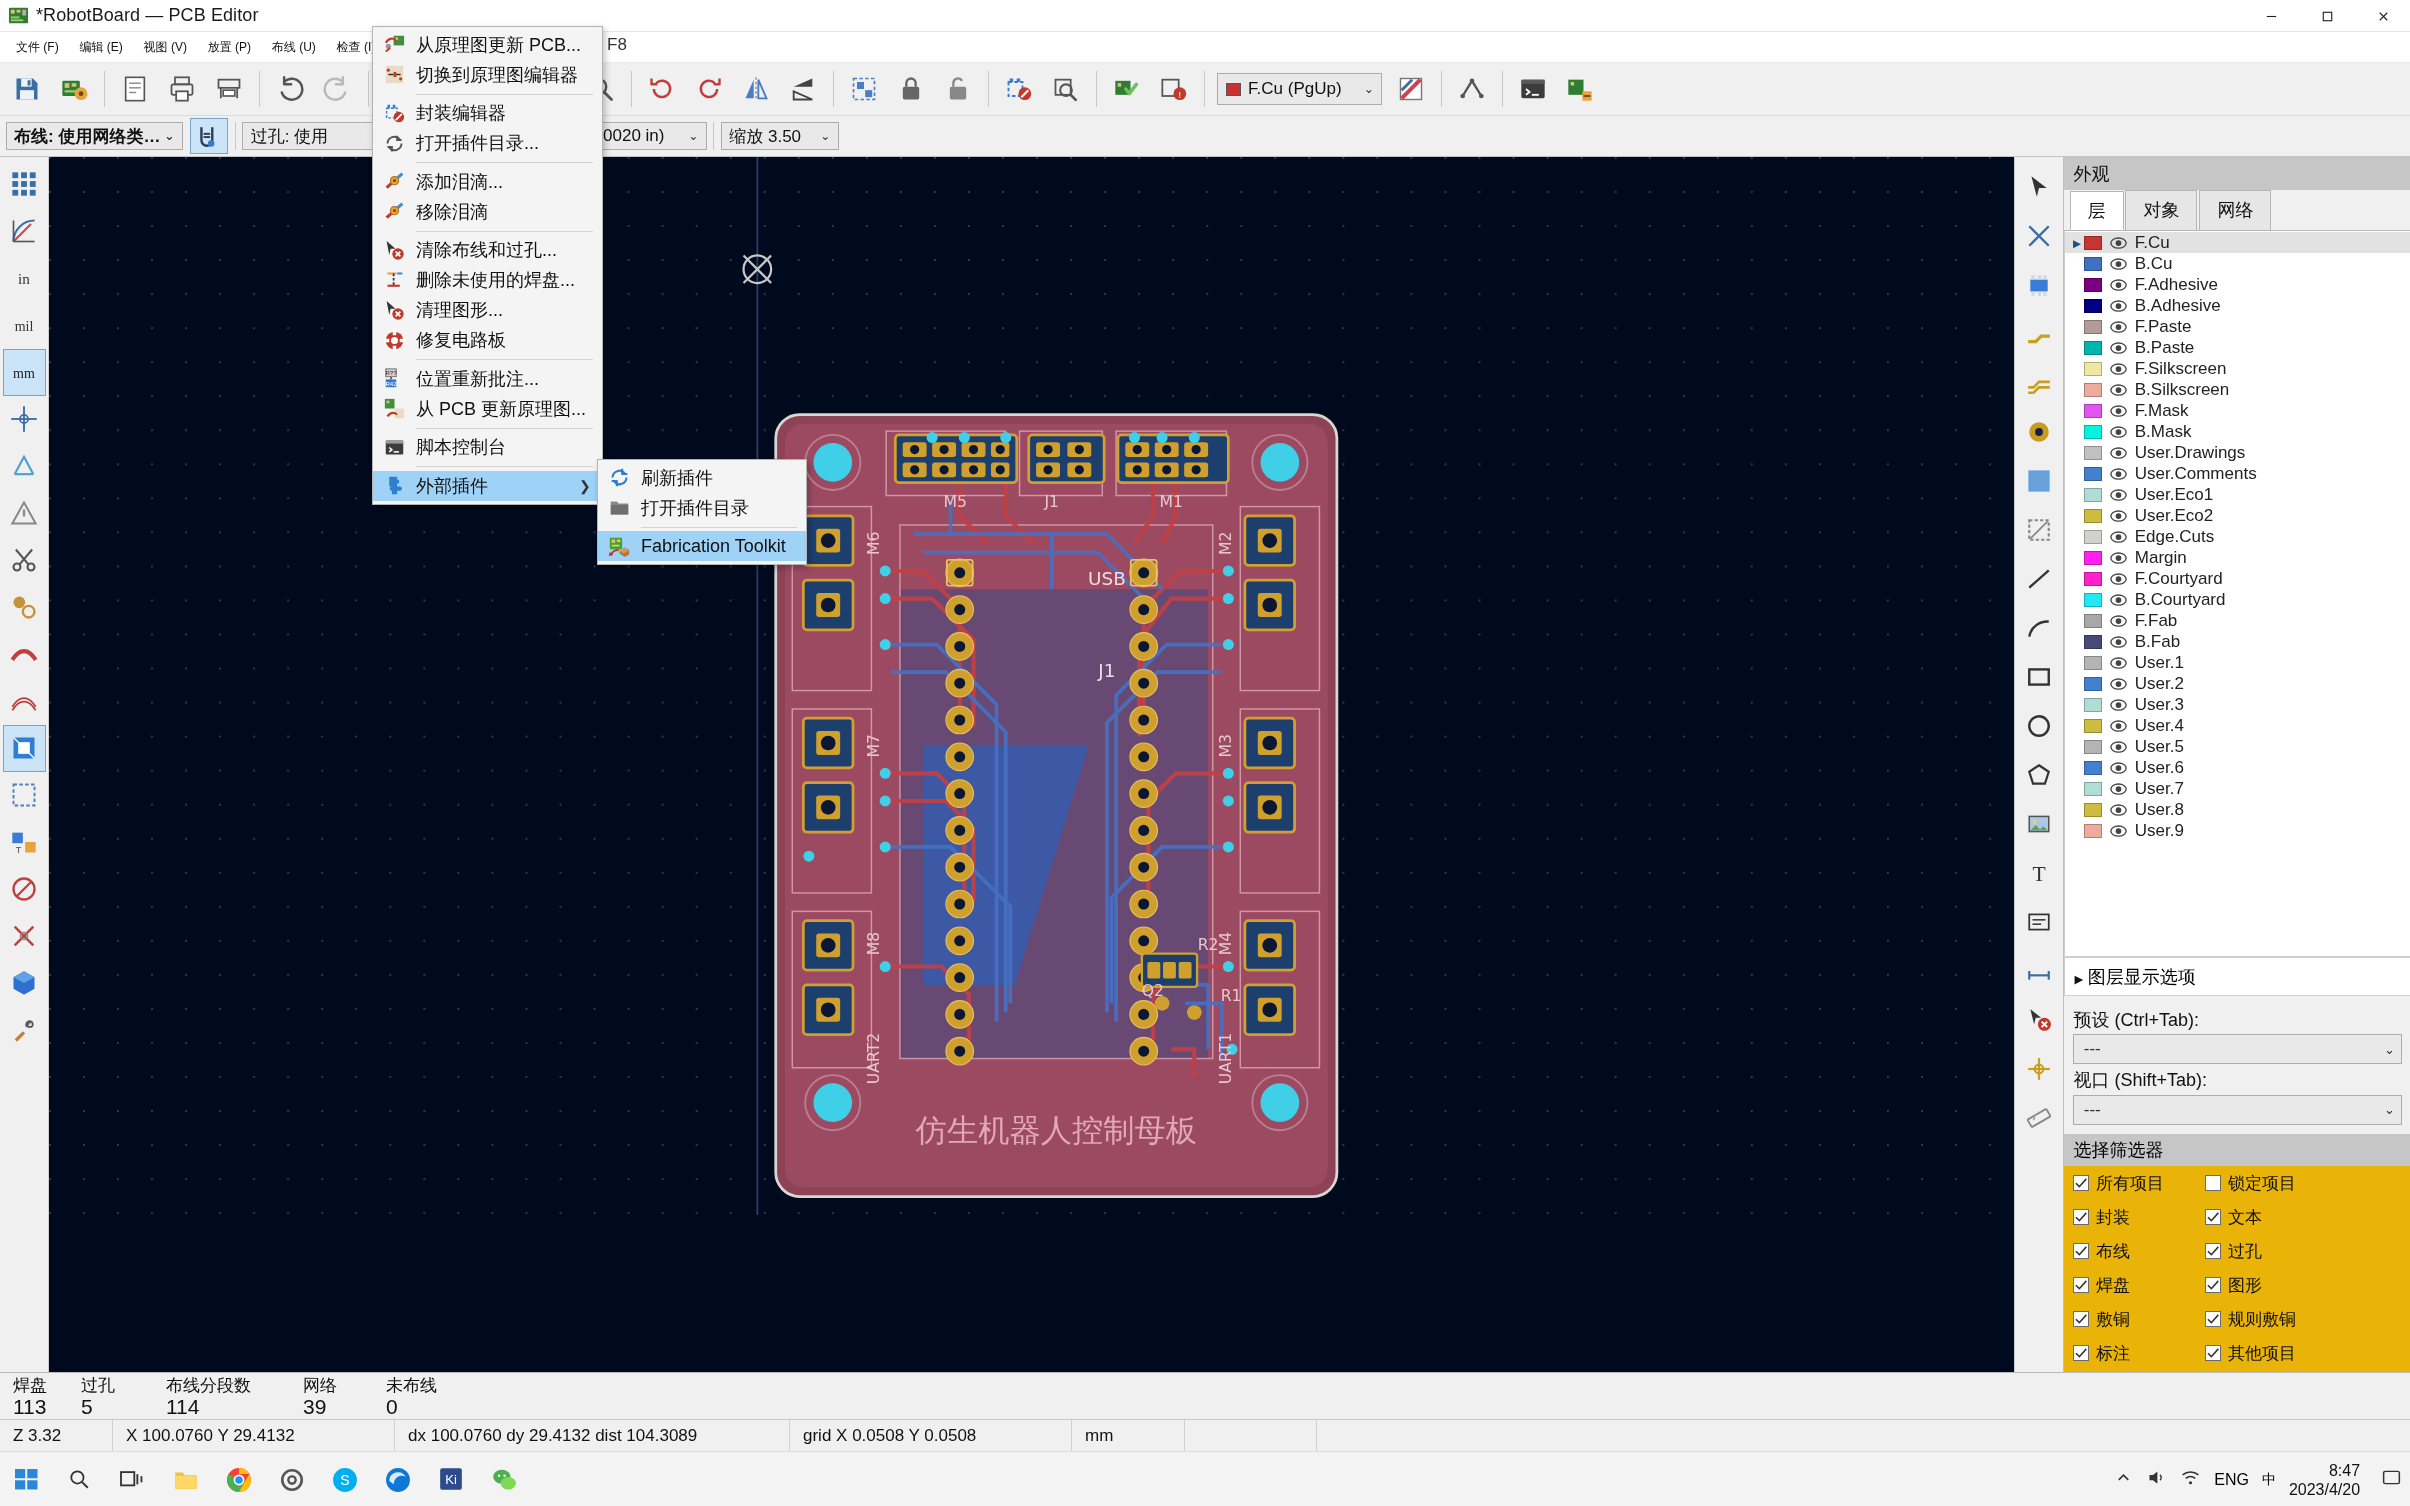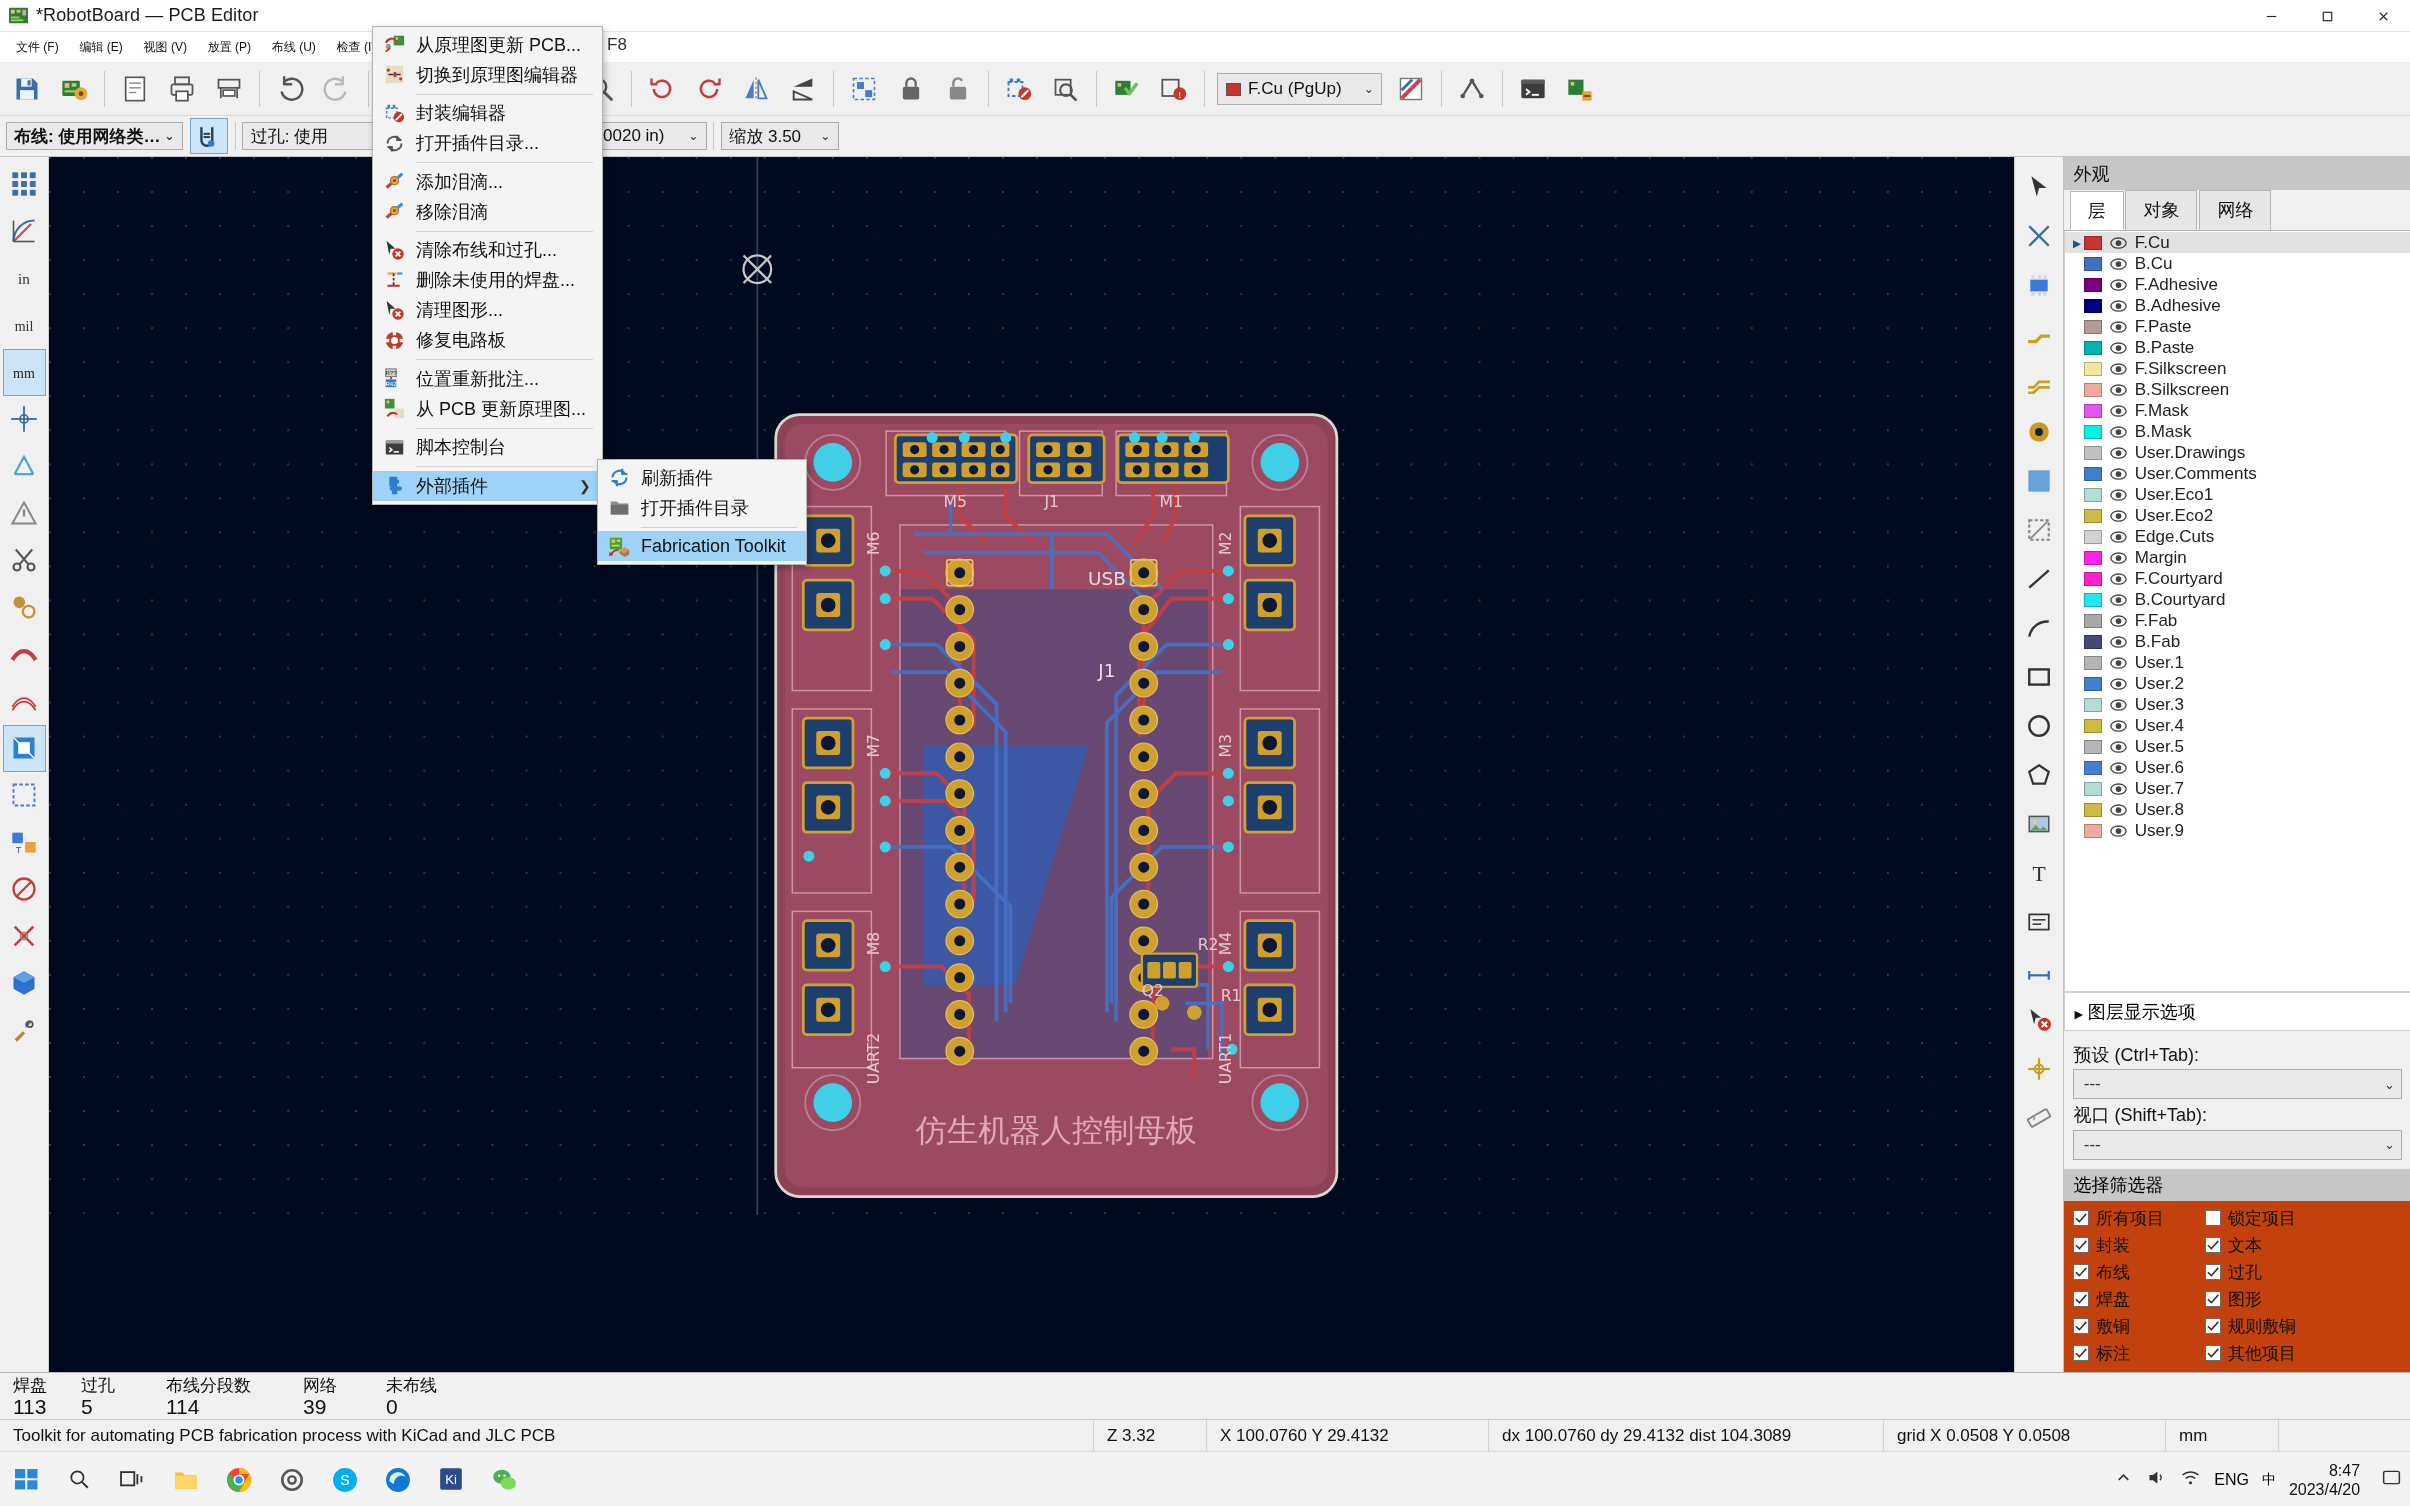--- a/index.html
+++ b/index.html
@@ -100,22 +100,22 @@
   .dispopts .tri { color:#111; font-size:11.3px; margin-right:4.7px; }
   .presets { padding:7.5px 9.4px 9.4px 9.4px; flex:0 0 auto; background:#f0f0f0; }
   .presets label { display:block; font-size:18px; margin:3.8px 0 2.8px 0; color:#111; }
   .selcombo {
     height:30px; background:#e9e9e9; border:0.9px solid #adadad; display:flex; align-items:center;
     padding:0 5.6px 0 9.4px; font-size:17px; color:#333;
   }
   .selcombo .cap { flex:1; }
   .filterhdr { background:#c6c6c6; font-size:18px; padding:3.8px 9.4px; flex:0 0 auto; }
   .filtergrid {
-    background:#c2410c; padding:5.6px 7.5px 7.5px 9.4px;
-    display:grid; grid-template-columns:132px 1fr; row-gap:4px; flex:0 0 auto;
+    background:#eab308; padding:5.6px 7.5px 7.5px 9.4px;
+    display:grid; grid-template-columns:132px 1fr; row-gap:11px; flex:0 0 auto;
   }
   .chk { display:flex; align-items:center; font-size:17px; color:#111; }
   .chk .box {
     width:16px; height:16px; border:0.9px solid #6b6b6b; background:#fff; margin-right:6.6px;
     display:flex; align-items:center; justify-content:center; flex:0 0 16px;
   }
   .chk .box svg { display:block; }
 
   
   .statsbar {
@@ -1499,21 +1499,20 @@
         <span class="k">网络</span>
         <span class="v">39</span>
       </div>
       <div class="statcol" style="min-width: 94px;">
         <span class="k">未布线</span>
         <span class="v">0</span>
       </div>
     </div>
 
   <div class="statusbar">
-    <div class="sbcell grow">Toolkit for automating PCB fabrication process with KiCad and JLC PCB</div>
     <div class="sbcell" style="min-width:113px">Z 3.32</div>
     <div class="sbcell" style="min-width:282px">X 100.0760  Y 29.4132</div>
     <div class="sbcell" style="min-width:395px">dx 100.0760  dy 29.4132  dist 104.3089</div>
     <div class="sbcell" style="min-width:282px">grid X 0.0508 Y 0.0508</div>
     <div class="sbcell" style="min-width:113px">mm</div>
     <div class="sbcell" style="min-width:132px"></div>
   </div>
 
   <div class="taskbar">
     <div class="tbicon">

